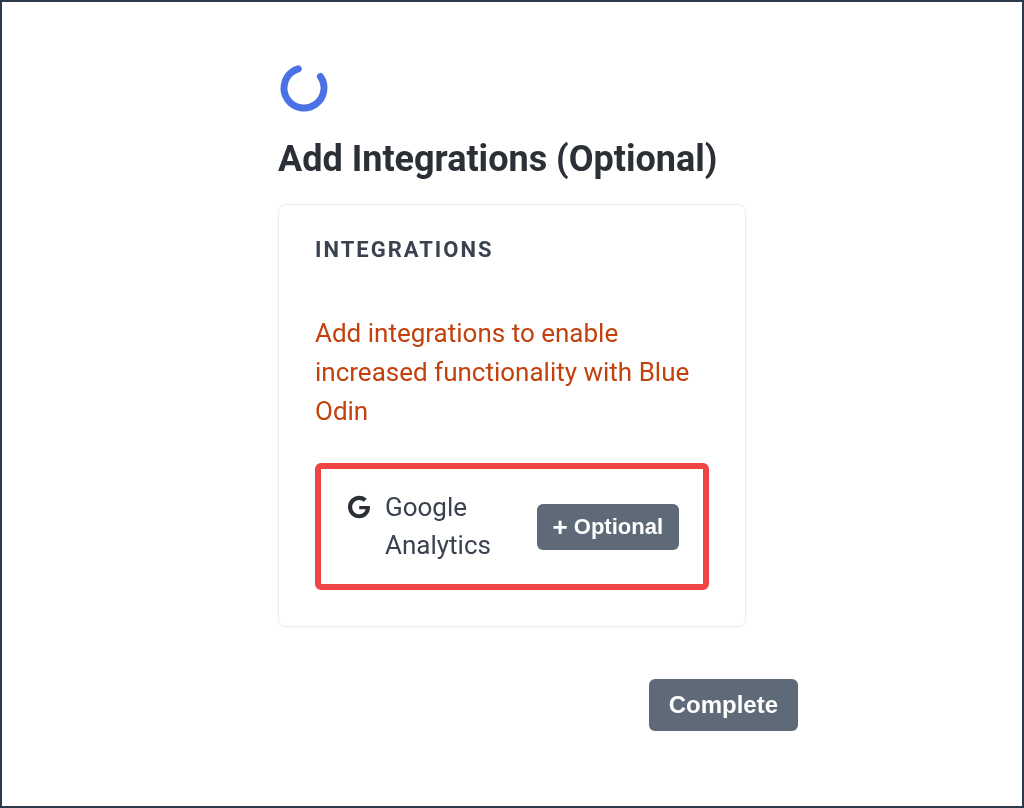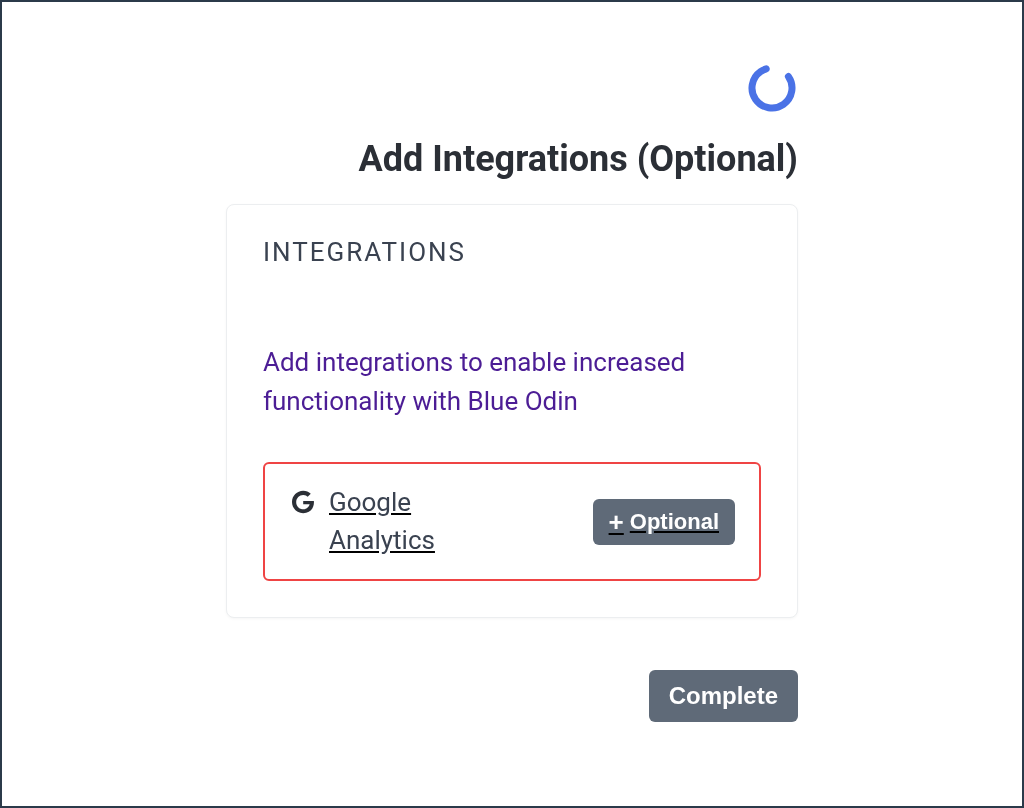--- a/index.html
+++ b/index.html
@@ -12,24 +12,24 @@
       background: #ffffff;
       width: 1024px;
       height: 808px;
       border: 2px solid #2b3a4a;
       display: flex;
       flex-direction: column;
       align-items: center;
       padding-top: 60px;
     }
     .container {
-      width: 572px;
+      width: 468px;
       display: flex;
       flex-direction: column;
-      align-items: flex-end;
+      align-items: flex-start;
     }
     .spinner {
       margin-bottom: 20px;
     }
     .page-title {
       font-size: 36px;
       font-weight: 700;
       color: #2b2f36;
       margin-bottom: 24px;
       text-align: center;
@@ -37,41 +37,40 @@
     .card {
       width: 100%;
       background: #ffffff;
       border: 1px solid #eceef0;
       border-radius: 8px;
       box-shadow: 0 1px 3px rgba(0,0,0,0.04);
       padding: 32px 36px 36px 36px;
       margin-bottom: 52px;
     }
     .card-header {
-      font-size: 26px;
-      font-weight: 400;
+      font-size: 22px;
+      font-weight: 700;
       letter-spacing: 2px;
       color: #3a4250;
       text-transform: uppercase;
-      margin-bottom: 76px;
+      margin-bottom: 52px;
     }
     .card-description {
       font-size: 26px;
       line-height: 1.5;
-      color: #4c1d95;
-      margin-bottom: 41px;
+      color: #c2410c;
+      margin-bottom: 32px;
     }
     .integration-row {
-      border: 2px solid #ef4444;
+      border: 6px solid #ef4444;
       border-radius: 6px;
       padding: 20px 24px;
       display: flex;
       align-items: center;
       justify-content: space-between;
-      text-decoration: underline;
     }
     .integration-left {
       display: flex;
       align-items: flex-start;
       gap: 12px;
       flex: 1;
     }
     .integration-icon {
       margin-top: 4px;
       flex-shrink: 0;

